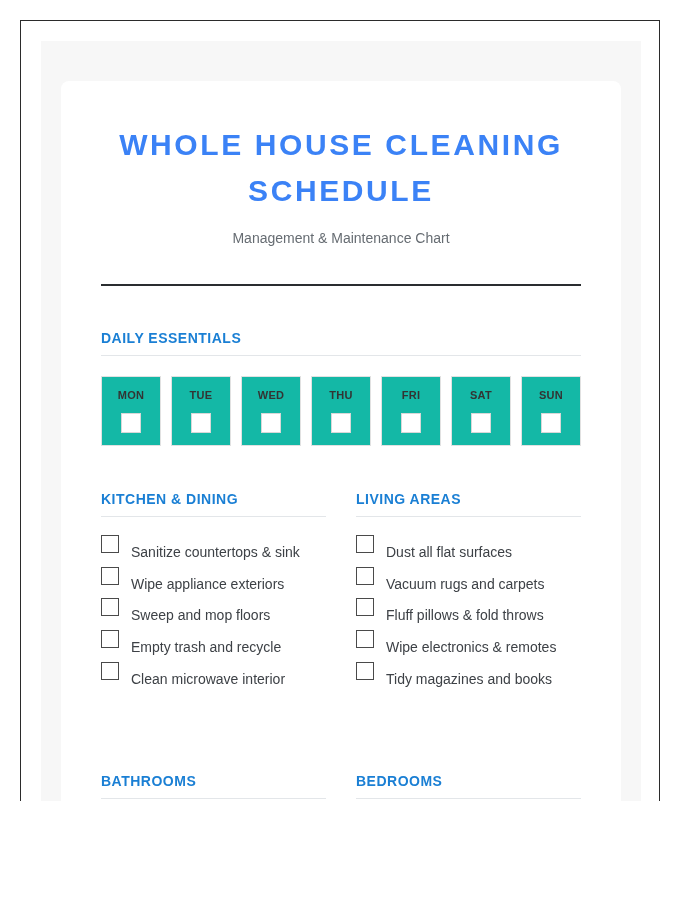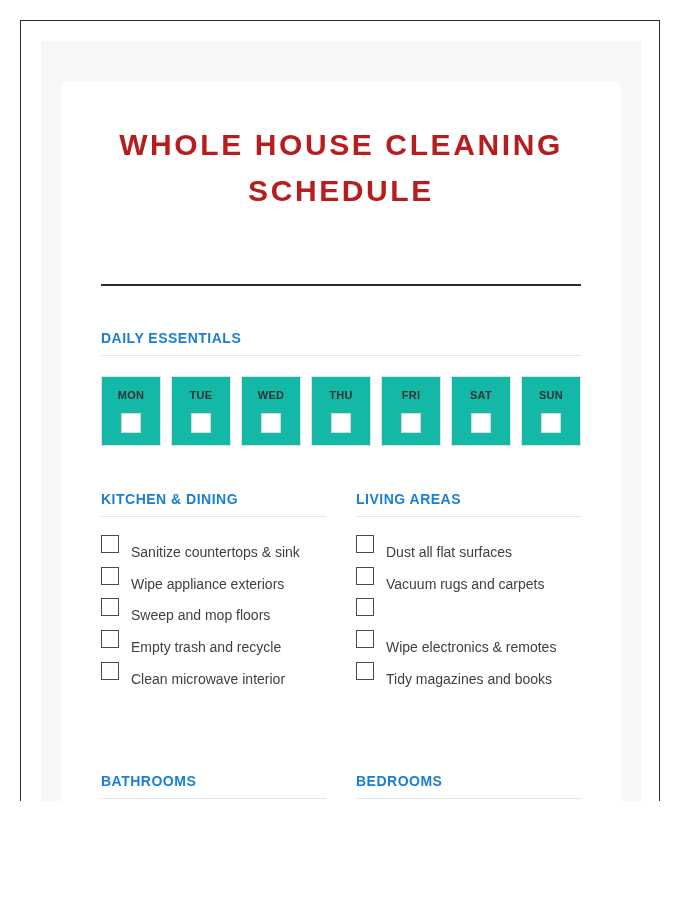--- a/index.html
+++ b/index.html
@@ -6,21 +6,21 @@
   body { width:700px; height:900px; position:relative; overflow:hidden;
          font-family:"Liberation Sans", sans-serif; }
   .viewport { position:absolute; left:0; top:0; width:700px; height:801px; overflow:hidden; }
   .frame { position:absolute; left:20px; top:20px; width:640px; height:900px;
            border:1px solid #2b2b2b; box-sizing:border-box; background:#fff; }
   .backdrop { position:absolute; left:41px; top:41px; width:600px; height:900px; background:#f7f7f7; }
   .card { position:absolute; left:61px; top:81px; width:560px; height:900px;
           background:#ffffff; border-radius:8px; }
   .title { position:absolute; left:0; top:122px; width:682px; text-align:center;
            font-size:30px; font-weight:bold; letter-spacing:2.6px; line-height:46px;
-           color:#b91c1c; }
+           color:#3b82f6; }
   .subtitle { position:absolute; left:0; top:230px; width:682px; text-align:center;
               font-size:14px; color:#666c72; }
   .divider { position:absolute; left:101px; top:284px; width:480px; height:2px; background:#2a2d30; }
   .section-title { position:absolute; font-size:14px; font-weight:bold; color:#1a7fd4;
                    letter-spacing:0.5px; }
   .section-rule { position:absolute; height:1px; background:#e3e6e9; }
   .day { position:absolute; top:376px; width:58px; height:68px; border:1px solid #e1e1e1; background:#14b8a6; }
   .day-label { position:absolute; left:0; top:12px; width:58px; text-align:center;
                font-size:11px; font-weight:bold; color:#333; letter-spacing:0.3px; }
   .day-check { position:absolute; left:19px; top:36px; width:20px; height:20px;
@@ -35,20 +35,21 @@
 
 <div class="viewport">
   <div class="frame"></div>
   <div class="backdrop"></div>
   <div class="card"></div>
 
   <div class="title">
     <div>WHOLE HOUSE CLEANING</div>
     <div>SCHEDULE</div>
   </div>
+  <div class="subtitle">Management &amp; Maintenance Chart</div>
   <div class="divider"></div>
 
   <div class="section-title" style="left:101px;top:330px;">DAILY ESSENTIALS</div>
   <div class="section-rule" style="left:101px;top:355px;width:480px;"></div>
 
   <div class="day" style="left:101px;">
     <div class="day-label">MON</div>
     <div class="day-check"></div>
   </div>
   <div class="day" style="left:171px;">
@@ -106,20 +107,21 @@
   <div class="task" style="left:356px;top:534px;">
     <div class="task-box"></div>
     <span class="task-text">Dust all flat surfaces</span>
   </div>
   <div class="task" style="left:356px;top:566px;">
     <div class="task-box"></div>
     <span class="task-text">Vacuum rugs and carpets</span>
   </div>
   <div class="task" style="left:356px;top:597px;">
     <div class="task-box"></div>
+    <span class="task-text">Fluff pillows &amp; fold throws</span>
   </div>
   <div class="task" style="left:356px;top:629px;">
     <div class="task-box"></div>
     <span class="task-text">Wipe electronics &amp; remotes</span>
   </div>
   <div class="task" style="left:356px;top:661px;">
     <div class="task-box"></div>
     <span class="task-text">Tidy magazines and books</span>
   </div>
 

